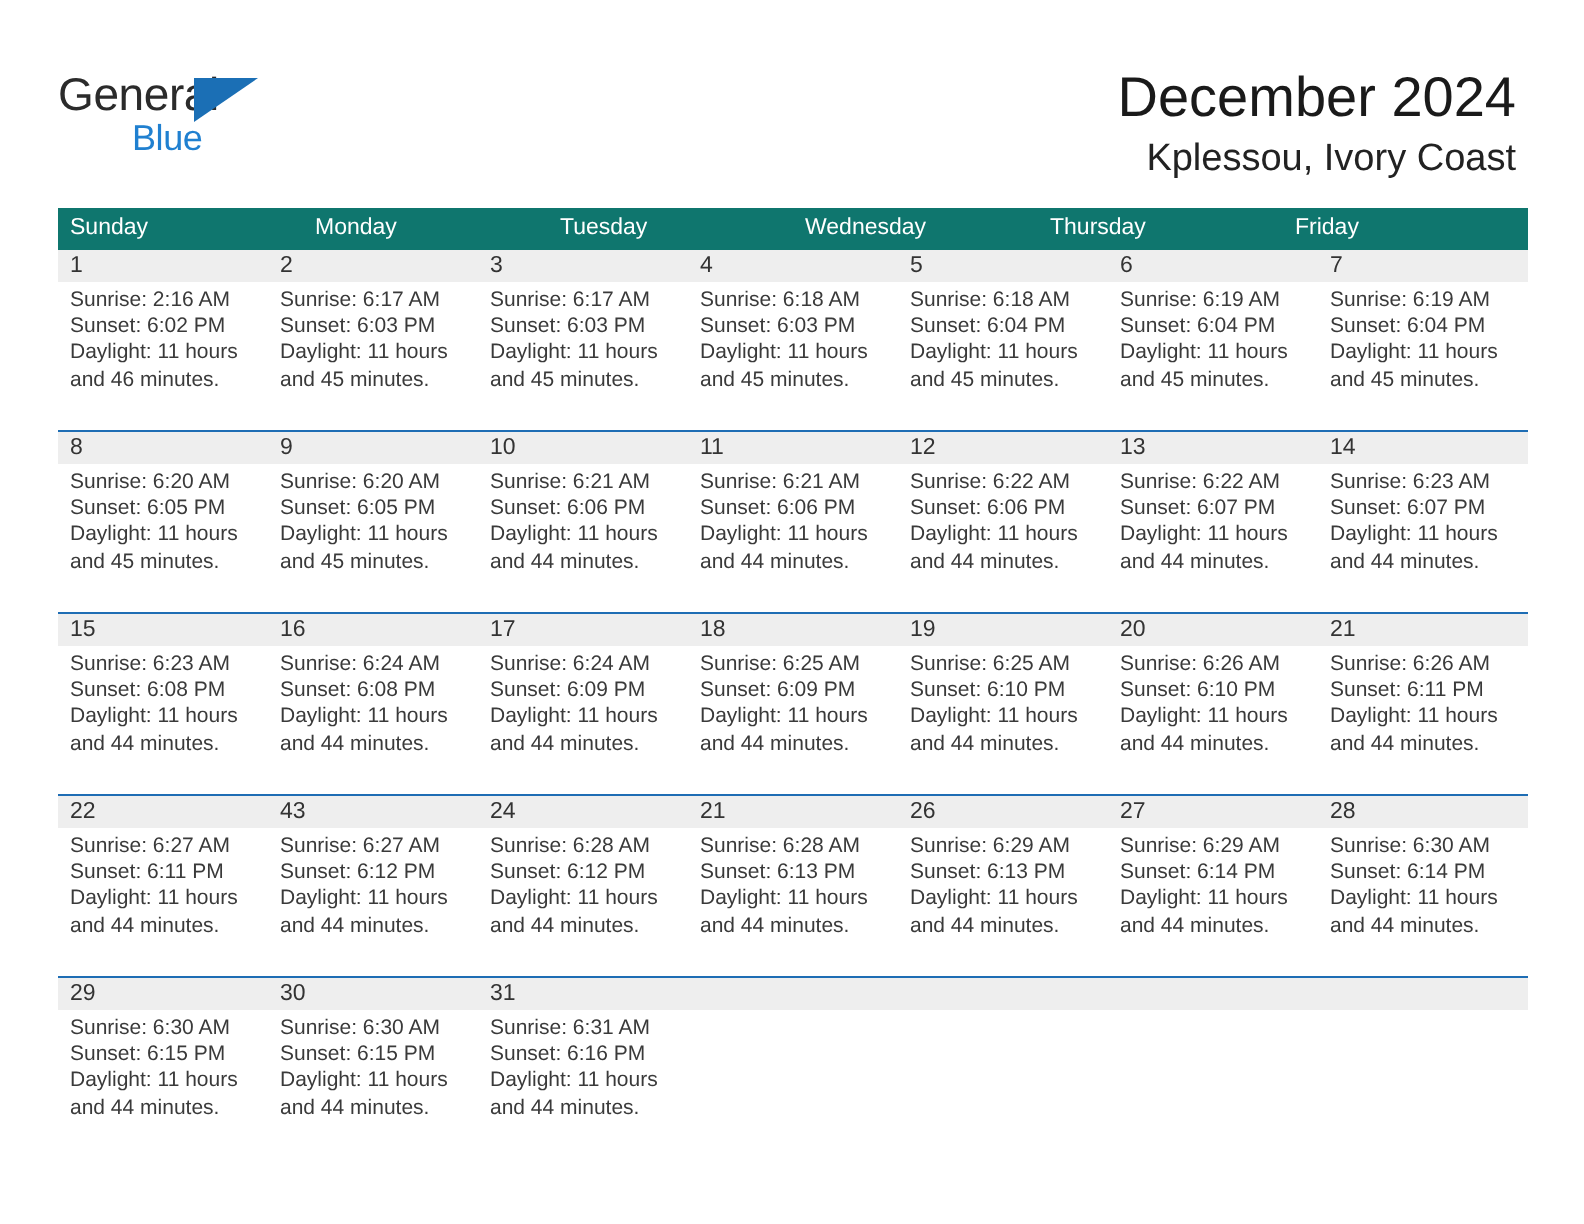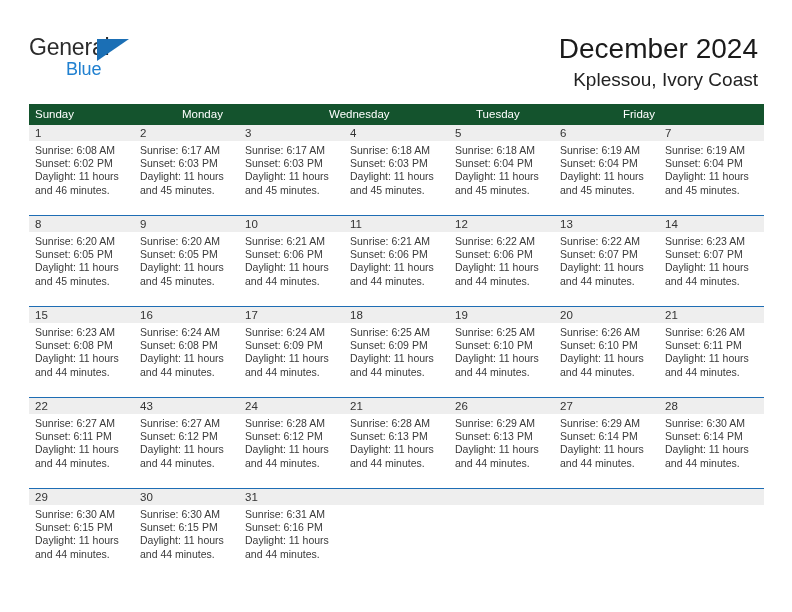--- a/index.html
+++ b/index.html
@@ -94,21 +94,21 @@
   .calendar {
     position: absolute;
     left: 29px;
     top: 104px;
     width: 735px;
   }
 
   .weekday-row {
     display: flex;
     width: 100%;
-    background: #14532d;
+    background: #0f766e;
     height: 21px;
   }
   .weekday {
     flex: 1 1 0;
     min-width: 0;
     color: #ffffff;
     font-size: 11.5px;
     line-height: 21px;
     padding-left: 6px;
     box-sizing: border-box;
@@ -178,30 +178,31 @@
       <div class="cal-subtitle">Kplessou, Ivory Coast</div>
     </div>
 
   </div>
 
   <div class="calendar">
 
     <div class="weekday-row">
       <div class="weekday">Sunday</div>
       <div class="weekday">Monday</div>
+      <div class="weekday">Tuesday</div>
       <div class="weekday">Wednesday</div>
-      <div class="weekday">Tuesday</div>
+      <div class="weekday">Thursday</div>
       <div class="weekday">Friday</div>
     </div>
 
     <div class="week-row first">
       <div class="day-cell">
         <div class="day-number-band">1</div>
         <div class="day-body">
-          <div>Sunrise: 6:08 AM</div>
+          <div>Sunrise: 2:16 AM</div>
           <div>Sunset: 6:02 PM</div>
           <div>Daylight: 11 hours</div>
           <div>and 46 minutes.</div>
         </div>
       </div>
       <div class="day-cell">
         <div class="day-number-band">2</div>
         <div class="day-body">
           <div>Sunrise: 6:17 AM</div>
           <div>Sunset: 6:03 PM</div>

